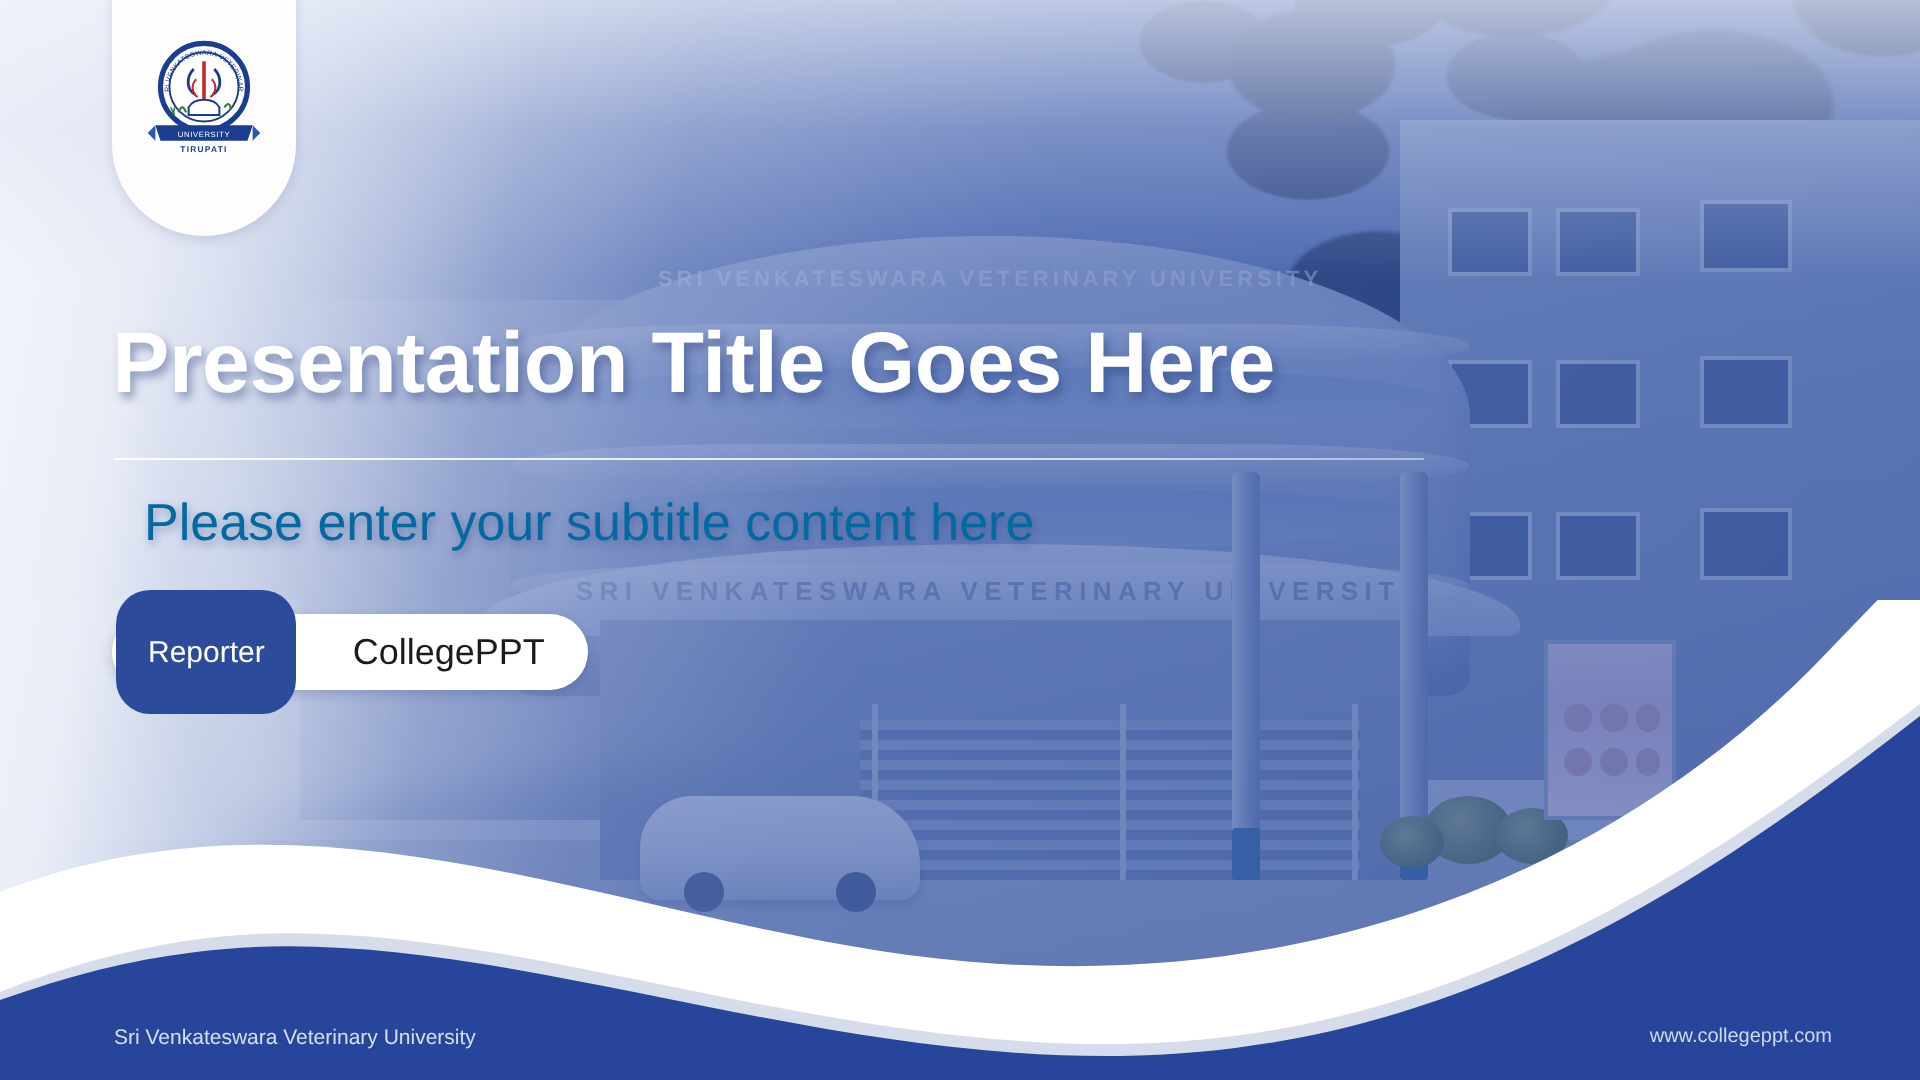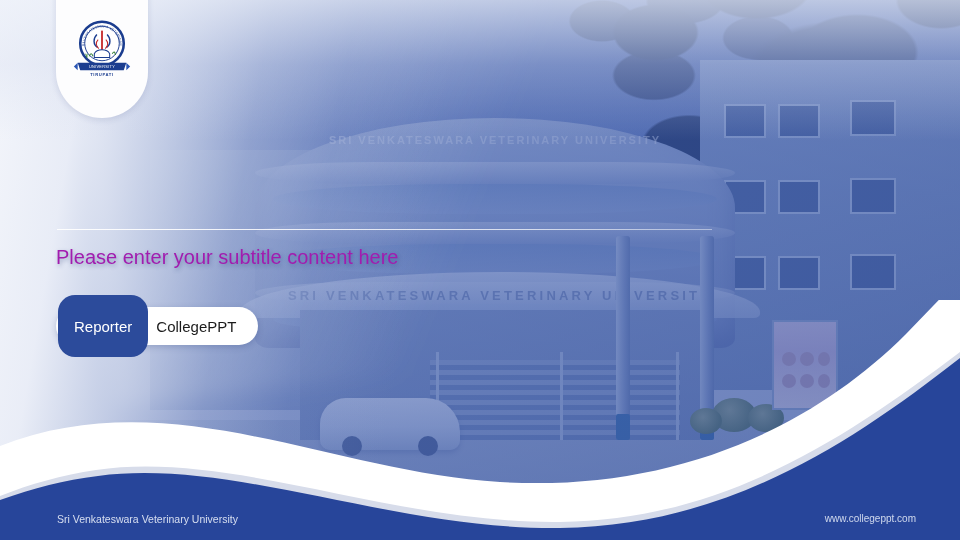--- a/index.html
+++ b/index.html
@@ -256,23 +256,23 @@
     white-space: nowrap;
   }
   .divider {
     position: absolute;
     left: 57px; top: 229px;
     width: 655px; height: 1px;
     background: linear-gradient(90deg, rgba(255,255,255,.95), rgba(255,255,255,.72) 72%, rgba(255,255,255,.45));
   }
   .subtitle {
     position: absolute;
-    left: 56px; top: 246px;
-    font-size: 20px;
-    color: #a21caf;
+    left: 72px; top: 246px;
+    font-size: 26px;
+    color: #0369a1;
     text-shadow: 1px 2px 4px rgba(40,60,120,.40);
     white-space: nowrap;
   }
 
   .pill {
     position: absolute;
     left: 56px; top: 307px;
     height: 38px;
     background: #ffffff;
     border-radius: 19px;
@@ -285,23 +285,23 @@
     height: 34px;
     margin: 2px 0 2px 2px;
     padding: 14px 16px;
     border-radius: 17px;
     background: #2c4b9b;
     color: #ffffff;
     font-size: 15px;
     display: flex; align-items: center;
   }
   .pill-right {
-    padding: 0 18px 0 8px;
+    padding: 0 18px 0 28px;
     color: #1b1b1b;
-    font-size: 15px;
+    font-size: 18px;
     display: flex; align-items: center;
   }
 
   .footer-left {
     position: absolute;
     left: 57px; top: 513px;
     font-size: 10.5px;
     color: rgba(232,237,248,.90);
   }
   .footer-right {
@@ -417,20 +417,21 @@
       <path d="M24,62 l3,6 M27,62 l-1,6" stroke="#2e7d32" stroke-width="1.2" fill="none"></path>
 
       <path d="M12,76 L88,76 L84,88 L16,88 Z" fill="#1b3d8f"></path>
       <path d="M12,76 L6,82 L12,88 Z" fill="#2a56b5"></path>
       <path d="M88,76 L94,82 L88,88 Z" fill="#2a56b5"></path>
       <text x="50" y="85" font-size="6" fill="#ffffff" text-anchor="middle" font-family="Liberation Sans, sans-serif" letter-spacing="0.5">UNIVERSITY</text>
       <text x="50" y="97" font-size="6.5" fill="#1b3d8f" text-anchor="middle" font-weight="bold" font-family="Liberation Sans, sans-serif" letter-spacing="1">TIRUPATI</text>
     </svg>
   </div>
 
+  <div class="title">Presentation Title Goes Here</div>
 
   <div class="divider"></div>
 
   <div class="subtitle">Please enter your subtitle content here</div>
 
   <div class="pill">
     <div class="pill-left">Reporter</div>
     <div class="pill-right">CollegePPT</div>
   </div>
 

